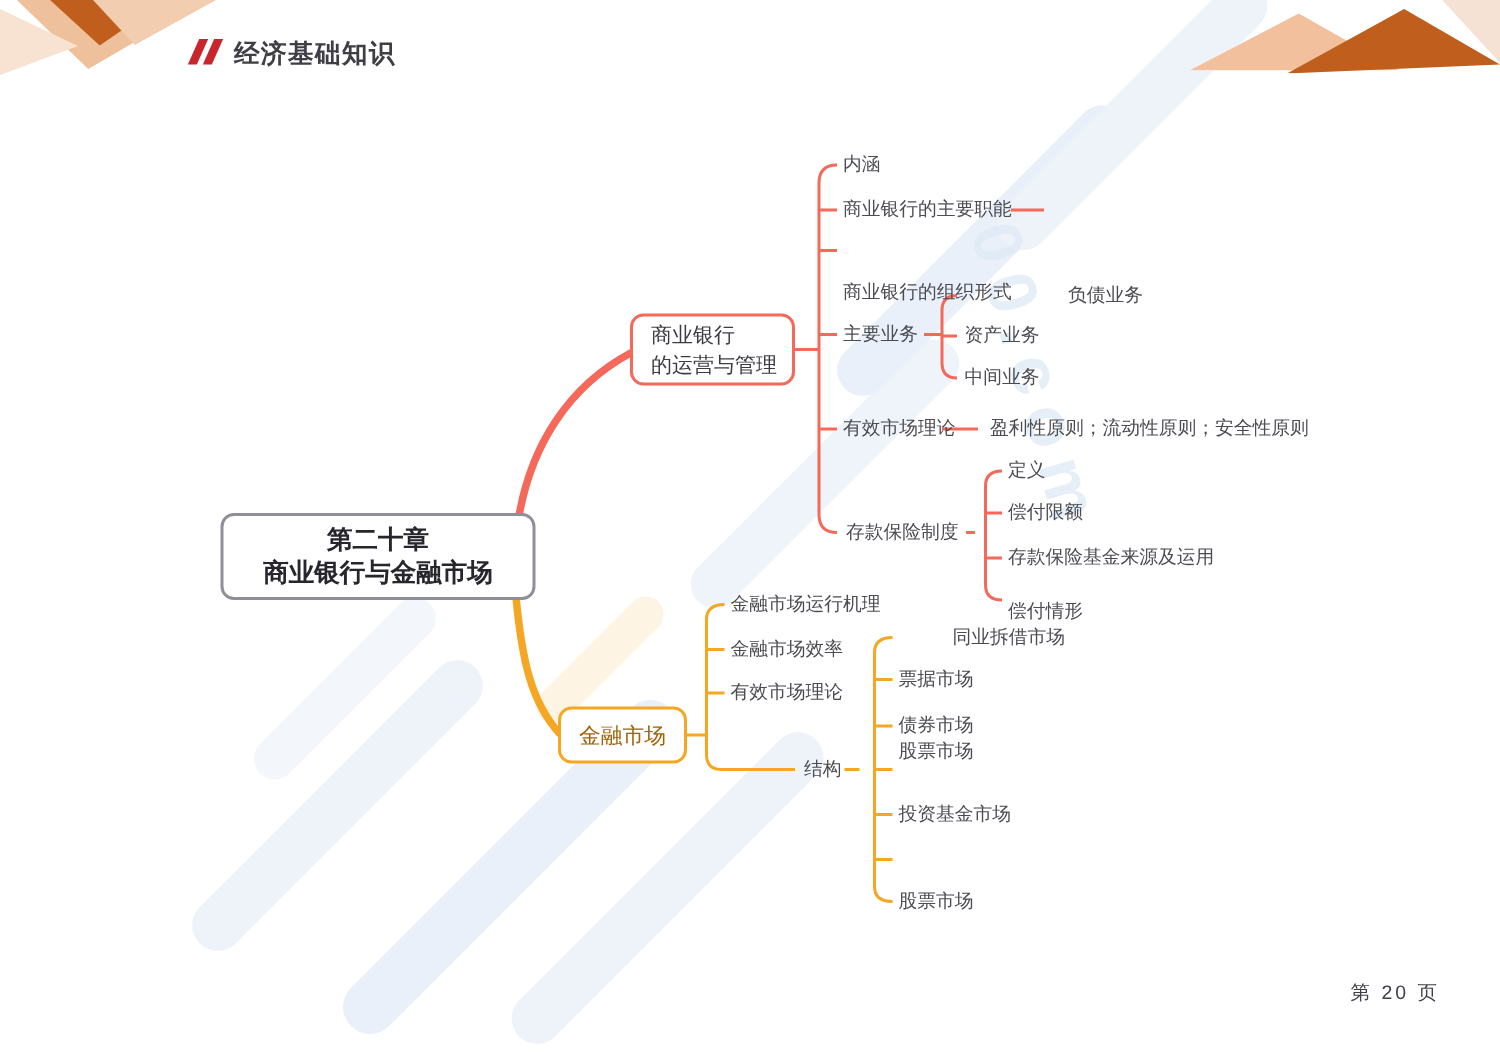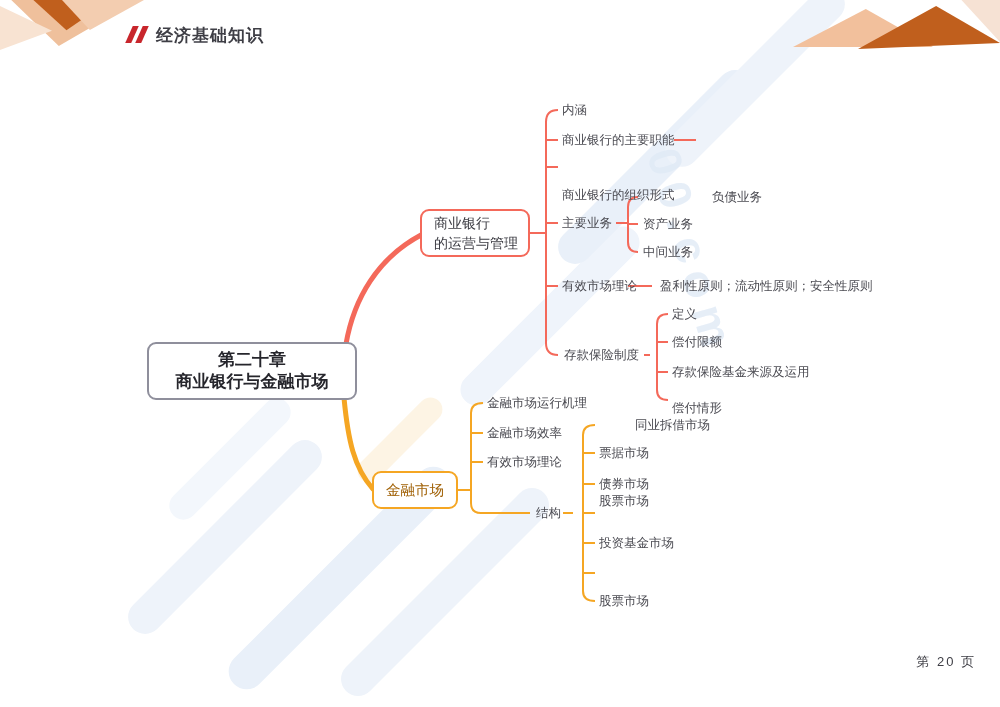--- a/index.html
+++ b/index.html
@@ -31,21 +31,21 @@
     display:flex;flex-direction:column;justify-content:center;align-items:center;
     font-size:17px;font-weight:bold;color:#26262c;line-height:1.32;}
   .node-b1{left:420px;top:209px;width:110px;height:48px;border:2px solid #f4695a;border-radius:9px;
     display:flex;flex-direction:column;justify-content:center;padding-left:12px;
     font-size:14px;color:#3b3b42;line-height:1.45;}
   .node-b2{left:372px;top:471px;width:86px;height:38px;border:2px solid #f5a623;border-radius:9px;
     display:flex;align-items:center;justify-content:center;font-size:14.5px;color:#a16207;}
   .lbl{position:absolute;z-index:2;transform:translateY(-50%);font-size:12.5px;color:#4b4b52;white-space:nowrap;}
 
   
-  .footer{position:absolute;right:24px;top:653px;z-index:2;font-size:13px;color:#3e3e45;letter-spacing:2px;}
+  .footer{position:absolute;right:40px;top:653px;z-index:2;font-size:13px;color:#3e3e45;letter-spacing:2px;}
 </style>
 </head>
 <body>
 
 <div class="screen">
 
   <div class="deco tl-a"></div>
   <div class="deco tl-b"></div>
   <div class="deco tl-c"></div>
   <div class="deco tl-d"></div>

